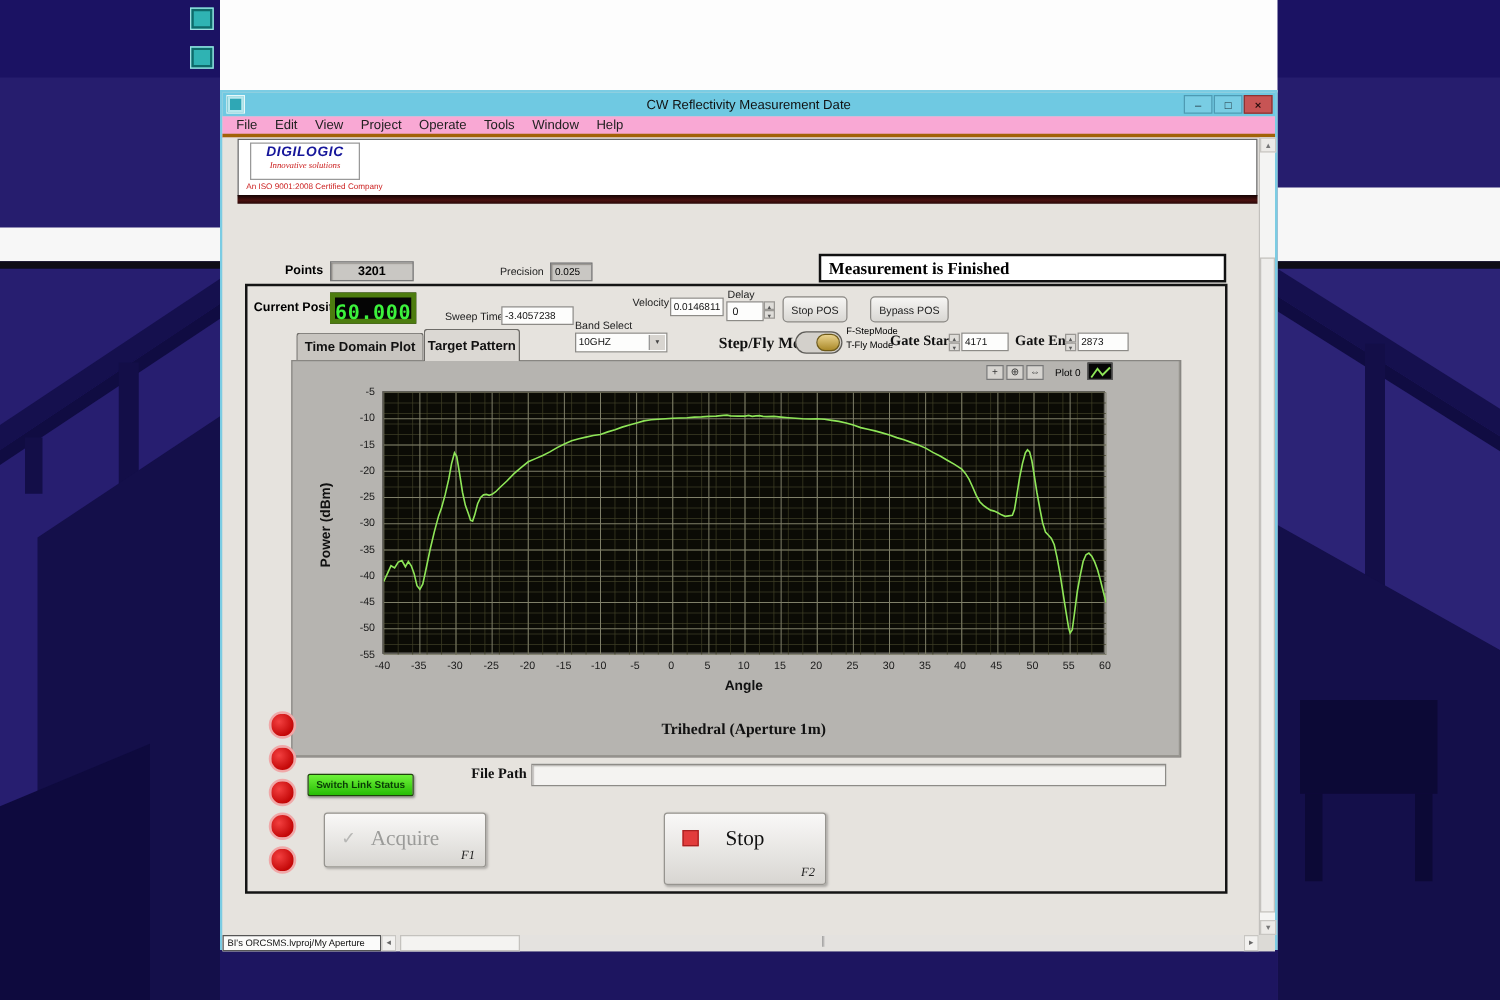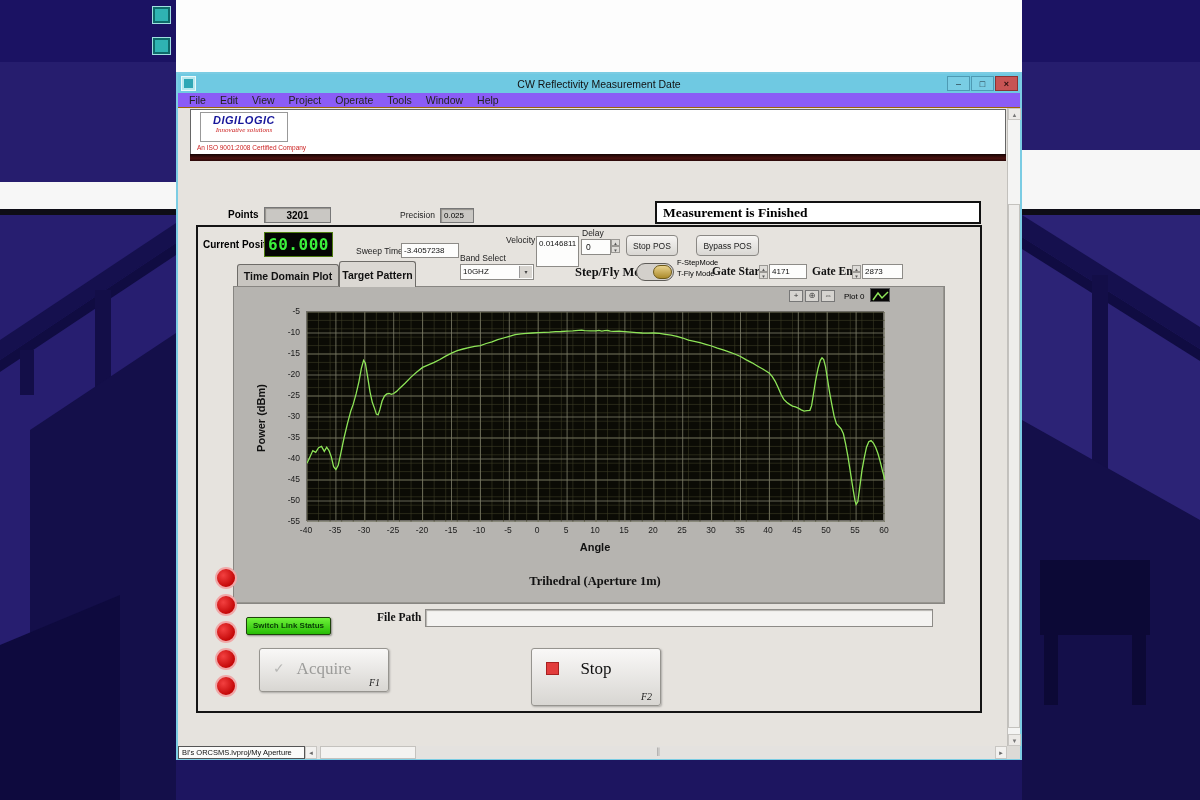--- a/index.html
+++ b/index.html
@@ -22,21 +22,21 @@
   .window{left:176px;top:72px;width:846px;height:688px;border:2px solid #7bccе3;
           border:2px solid #7bcce3;background:#e2dfda;box-sizing:border-box;}
   .titlebar{height:19px;background:#6fc9e2;display:flex;align-items:center;position:relative;}
   .titlebar .app-icon{width:13px;height:13px;margin-left:3px;background:#2fa7b5;
           border:1px solid #e8f8fa;box-shadow:inset 0 0 0 2px #b8e8ee;}
   .titlebar .title{position:absolute;left:0;right:0;text-align:center;font-size:10.5px;color:#111;}
   .win-btns{margin-left:auto;display:flex;gap:1px;margin-right:2px;z-index:2;}
   .win-btn{width:23px;height:15px;font-size:9px;line-height:14px;text-align:center;
            background:#79cde4;border:1px solid #4e9ab3;color:#20323a;box-sizing:border-box;}
   .win-btn.close{background:#c75454;border-color:#8c3333;color:#2a0d0d;font-weight:bold;}
-  .menubar{height:14px;background:#8b5cf6;border-bottom:1px solid #a16207;
+  .menubar{height:14px;background:#f9a8d4;border-bottom:3px solid #a16207;
            display:flex;align-items:center;padding-left:4px;}
   .menu-item{font-size:10.5px;color:#222;padding:0 7px;}
   .content{position:relative;width:842px;height:651px;}
   .panel-area{position:absolute;left:0;top:0;width:829px;height:638px;background:#e6e3de;overflow:hidden;}
 
   
   .vscroll{position:absolute;right:0;top:0;width:13px;height:638px;background:#f4f4f3;border-left:1px solid #c2c0bc;box-sizing:border-box;}
   .vs-arrow{width:13px;height:12px;font-size:6px;line-height:12px;text-align:center;color:#777;background:#eceae7;border:1px solid #c8c6c2;box-sizing:border-box;}
   .vs-thumb{position:absolute;left:0;top:96px;width:12px;height:524px;background:#eeedeb;border:1px solid #c4c2be;box-sizing:border-box;}
   .hscroll-row{position:absolute;left:0;bottom:0;width:842px;height:13px;background:#eceae7;display:flex;}
@@ -66,21 +66,21 @@
 
   
   .sunken{background:#c9c7c3;border:1px solid #777;box-shadow:inset 1px 1px 1px #938f8a;box-sizing:border-box;}
   .msg-box{background:#fff;border:2px solid #111;box-sizing:border-box;
            font-family:"Liberation Serif",serif;font-weight:600;font-size:13.5px;line-height:20px;padding-left:6px;color:#000;}
 
   
   .black-frame{left:18px;top:117px;width:786px;height:488px;border:2px solid #141414;box-sizing:border-box;pointer-events:none;}
   .small-label{font-size:8.5px;color:#222;}
   .ctl-box{background:#fdfdfc;border:1px solid #8d8b87;box-sizing:border-box;font-size:8px;color:#111;line-height:13px;padding-left:2px;}
-  .cp-display{background:#050505;border:1px solid #4d7c0f;color:#3cf23c;
+  .cp-display{background:#050505;border:4px solid #4d7c0f;color:#3cf23c;
               font-family:"DejaVu Sans Mono",monospace;font-weight:bold;font-size:16px;
               text-align:center;line-height:23px;letter-spacing:.5px;box-sizing:border-box;}
   .lv-btn{background:linear-gradient(180deg,#f6f5f3,#d9d7d3);border:1px solid #8a8884;border-radius:4px;
           box-sizing:border-box;font-size:8.5px;color:#222;text-align:center;}
   .spinner{display:flex;flex-direction:column;width:9px;}
   .spinner span{height:7px;font-size:4.5px;line-height:7px;text-align:center;color:#555;background:#dedcd8;border:1px solid #9a9894;box-sizing:border-box;}
   .dd-btn{position:absolute;right:1px;top:1px;bottom:1px;width:12px;background:#d8d5d0;border-left:1px solid #999;
           font-size:6px;line-height:13px;text-align:center;color:#444;}
   .toggle{background:#d3d0cb;border:1px solid #5e5c58;border-radius:9px;box-sizing:border-box;}
   .toggle .knob{position:absolute;right:1px;top:1px;width:19px;height:14px;border-radius:7px;
@@ -200,21 +200,21 @@
 
       <div class="abs black-frame"></div>
 
       <div class="abs" style="left:25px;top:131px;font-size:10px;font-weight:bold;">Current Position</div>
       <div class="abs cp-display" style="left:86px;top:124px;width:69px;height:25px;">60.000</div>
 
       <div class="abs small-label" style="left:178px;top:138px;">Sweep Time</div>
       <div class="abs ctl-box" style="left:223px;top:135px;width:58px;height:15px;">-3.4057238</div>
 
       <div class="abs small-label" style="left:328px;top:127px;">Velocity</div>
-      <div class="abs ctl-box" style="left:358px;top:128px;width:43px;height:31px;">0.0146811</div>
+      <div class="abs ctl-box" style="left:358px;top:128px;width:43px;height:15px;">0.0146811</div>
 
       <div class="abs small-label" style="left:282px;top:145px;">Band Select</div>
       <div class="abs ctl-box" style="left:282px;top:156px;width:74px;height:16px;line-height:14px;">
         <span>10GHZ</span>
         <span class="dd-btn">▾</span>
       </div>
 
       <div class="abs small-label" style="left:404px;top:120px;">Delay</div>
       <div class="abs ctl-box" style="left:403px;top:131px;width:30px;height:16px;line-height:14px;font-size:8.5px;padding-left:4px;">0</div>
       <div class="abs spinner" style="left:433px;top:131px;height:16px;">

